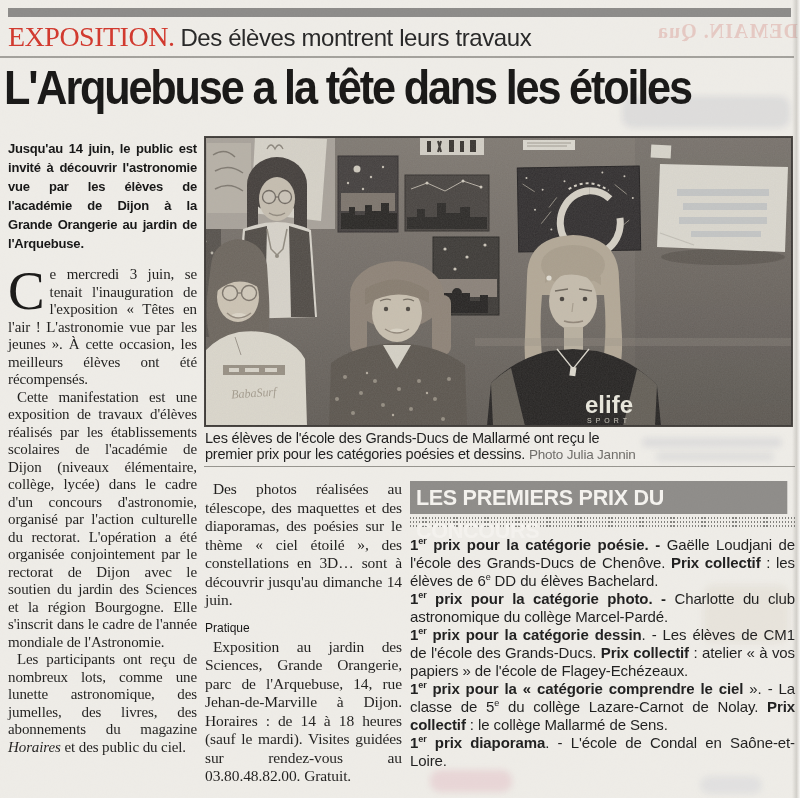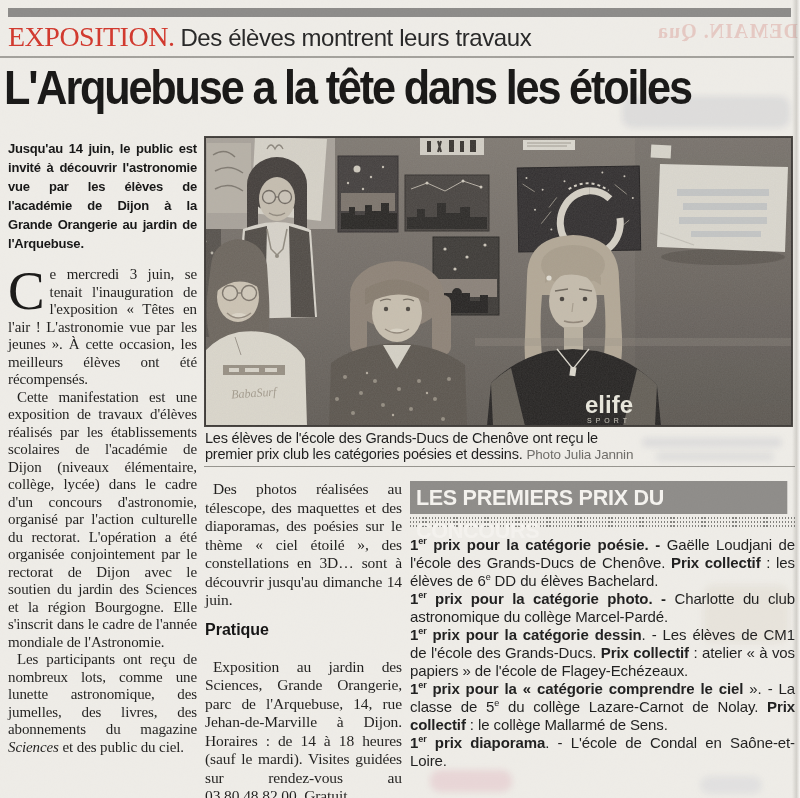--- a/index.html
+++ b/index.html
@@ -29,21 +29,21 @@
   .lead{font-weight:700;font-size:13px;line-height:19px;color:#141414;
     text-align:justify;letter-spacing:-0.2px;margin:0 0 13px 0;}
   .serif-para{font-family:"Liberation Serif",serif;font-size:15px;line-height:17.5px;
     color:#1e1d1c;text-align:justify;margin:0;letter-spacing:-0.1px;}
   .serif-para.ind{text-indent:9px;}
   .dropcap{float:left;font-family:"Liberation Serif",serif;font-size:55px;line-height:44px;
     padding:3px 5px 0 0;color:#191817;}
 
   .col-mid{left:205px;top:480px;width:197px;z-index:2;}
   .col-mid .serif-para{font-size:15.5px;line-height:18.5px;text-indent:8px;}
-  .mid-heading{font-weight:700;font-size:16px;color:#121212;margin:11px 0 19px 0;}
+  .mid-heading{font-weight:400;font-size:12px;color:#121212;margin:11px 0 3px 0;}
 
   
   .photo{left:204px;top:136px;width:587px;height:289px;z-index:2;border:1px solid #49454      1;border:1px solid #494541;background:#756f69;}
   .photo svg{display:block;}
 
   .caption{left:205px;top:430px;width:432px;z-index:2;font-size:14.5px;line-height:16px;
     color:#1b1b1b;margin:0;letter-spacing:-0.2px;}
   .credit{color:#6e6c68;font-size:13.5px;}
   .caption-rule{left:204px;top:466px;width:591px;height:1px;background:#96948e;z-index:2;}
 
@@ -89,21 +89,21 @@
 <div class="abs kicker">
   <span class="kicker-label">EXPOSITION.</span><span class="kicker-text">Des élèves montrent leurs travaux</span>
 </div>
 <div class="abs kicker-rule"></div>
 <h1 class="abs headline" style="margin:0;">L'Arquebuse a la tête dans les étoiles</h1>
 
 <div class="abs col-left">
   <p class="lead">Jusqu'au 14 juin, le public est invité à découvrir l'astronomie vue par les élèves de l'académie de Dijon à la Grande Orangerie au jardin de l'Arquebuse.</p>
   <p class="serif-para"><span class="dropcap">C</span><span>e mercredi 3 juin, se tenait l'inauguration de l'exposition « Têtes en l'air ! L'astronomie vue par les jeunes ». À cette occasion, les meilleurs élèves ont été récompensés.</span></p>
   <p class="serif-para ind">Cette manifestation est une exposition de travaux d'élèves réalisés par les établissements scolaires de l'académie de Dijon (niveaux élémentaire, collège, lycée) dans le cadre d'un concours d'astronomie, organisé par l'action culturelle du rectorat. L'opération a été organisée conjointement par le rectorat de Dijon avec le soutien du jardin des Sciences et la région Bourgogne. Elle s'inscrit dans le cadre de l'année mondiale de l'Astronomie.</p>
-  <p class="serif-para ind"><span>Les participants ont reçu de nombreux lots, comme une lunette astronomique, des jumelles, des livres, des abonnements du magazine </span><span class="i">Sciences</span><span> et des public du ciel.</span></p>
+  <p class="serif-para ind"><span>Les participants ont reçu de nombreux lots, comme une lunette astronomique, des jumelles, des livres, des abonnements du magazine </span><span class="i">Horaires</span><span> et des public du ciel.</span></p>
 </div>
 
 <div class="abs photo">
 <svg width="587" height="289" viewBox="0 0 587 289" xmlns="http://www.w3.org/2000/svg">
   <defs>
     <linearGradient id="wallg" x1="0" y1="0" x2="0" y2="1">
       <stop offset="0" stop-color="#7e7871"></stop>
           <stop offset="0.5" stop-color="#716b65"></stop>
           <stop offset="1" stop-color="#605b55"></stop>
     </linearGradient>
@@ -282,21 +282,21 @@
     <text x="404" y="276" font-size="24" font-weight="700" fill="#eceadf" text-anchor="middle" font-family="Liberation Sans, sans-serif">elife</text>
     <text x="404" y="286" font-size="7" fill="#cfcbc0" text-anchor="middle" letter-spacing="4" font-family="Liberation Sans, sans-serif">SPORT</text>
   </g>
 
   <rect x="270" y="201" width="317" height="8" fill="#948d83" opacity="0.30"></rect>
   <rect width="587" height="289" filter="url(#grain)" opacity="0.28"></rect>
   <rect x="0.5" y="0.5" width="586" height="288" fill="none" stroke="#3f3c39"></rect>
 </svg>
 </div>
 
-<p class="abs caption"><span>Les élèves de l'école des Grands-Ducs de Chenôve ont reçu le premier prix club les catégories poésies et dessins.</span> <span class="credit">Photo Julia Jannin</span></p>
+<p class="abs caption"><span>Les élèves de l'école des Grands-Ducs de Mallarmé ont reçu le premier prix pour les catégories poésies et dessins.</span> <span class="credit">Photo Julia Jannin</span></p>
 <div class="abs caption-rule"></div>
 
 <div class="abs col-mid">
   <p class="serif-para">Des photos réalisées au télescope, des maquettes et des diaporamas, des poésies sur le thème « ciel étoilé », des constellations en 3D… sont à découvrir jusqu'au dimanche 14 juin.</p>
   <h3 class="mid-heading">Pratique</h3>
   <p class="serif-para">Exposition au jardin des Sciences, Grande Orangerie, parc de l'Arquebuse, 14, rue Jehan-de-Marville à Dijon. Horaires : de 14 à 18 heures (sauf le mardi). Visites guidées sur rendez-vous au 03.80.48.82.00. Gratuit.</p>
 </div>
 
 <div class="abs prize">
   <div class="prize-header">LES PREMIERS PRIX DU CONCOURS</div>

